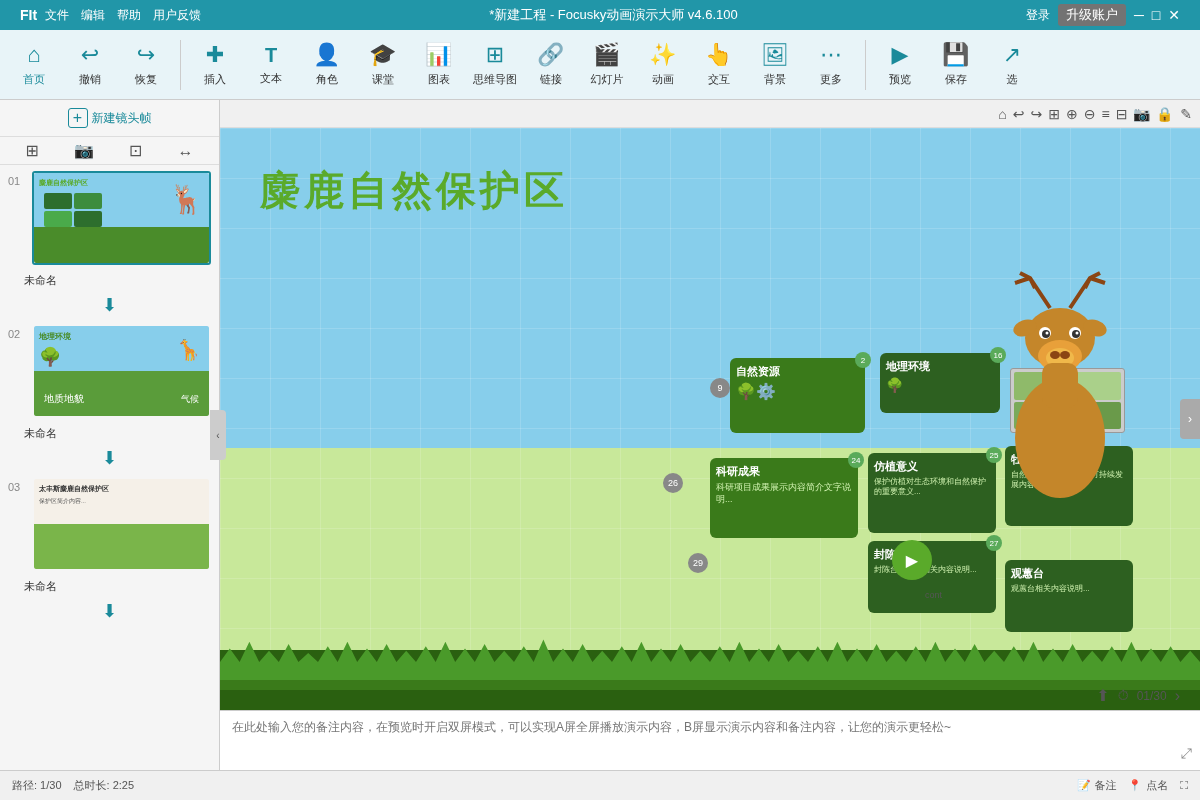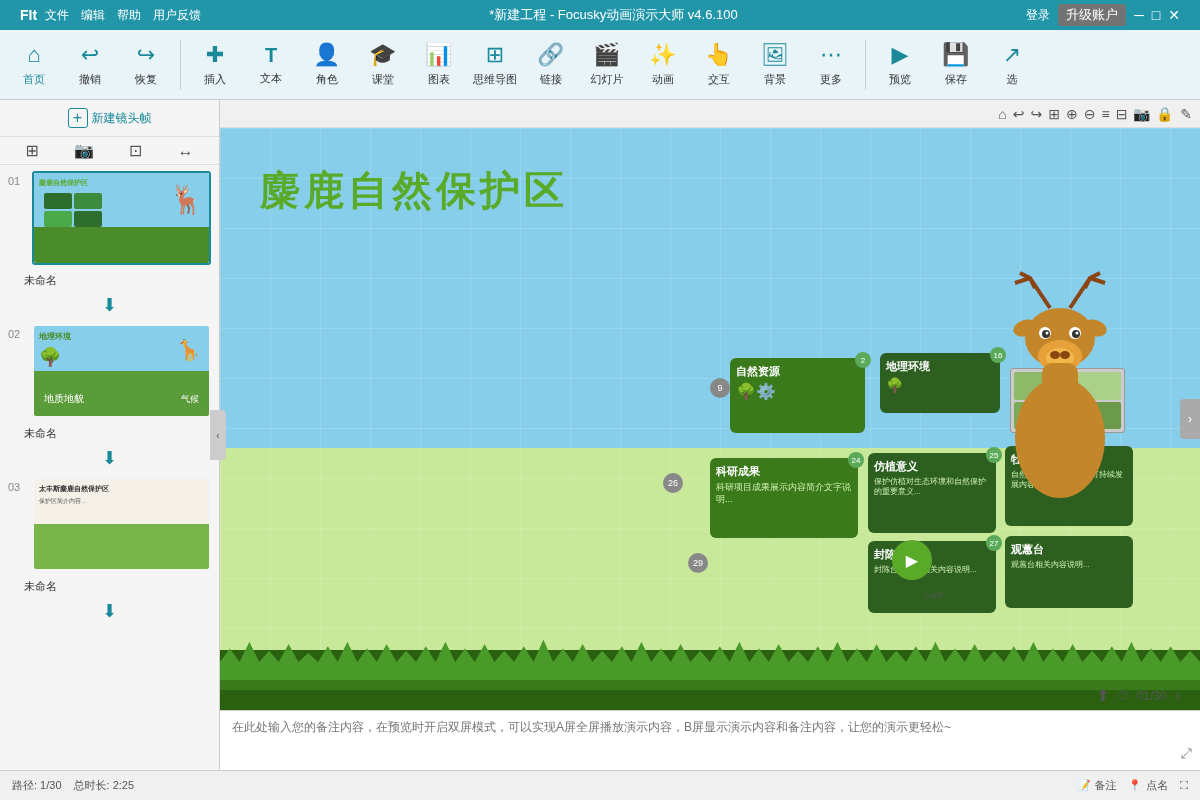--- a/index.html
+++ b/index.html
@@ -609,21 +609,21 @@
       <div style="position:absolute;top:425px;left:468px;">
         <div style="background:#888;color:white;border-radius:50%;width:20px;height:20px;font-size:9px;display:flex;align-items:center;justify-content:center;">29</div>
       </div>
 
       <div class="mm-card" style="top:413px;left:648px;width:128px;height:72px;background:#2d6020;position:absolute;">
         <div class="mm-badge">27</div>
         <div class="mm-card-title" style="color:white;font-size:11px;">封陈台</div>
         <div style="font-size:8px;color:#cef0ae;line-height:1.3;">封陈台观测站相关内容说明...</div>
       </div>
 
-      <div class="mm-card" style="top:408px;left:785px;width:128px;height:72px;background:#2d6020;position:absolute;">
+      <div class="mm-card" style="top:432px;left:785px;width:128px;height:72px;background:#2d6020;position:absolute;">
         <div class="mm-card-title" style="color:white;font-size:11px;">观蕙台</div>
         <div style="font-size:8px;color:#cef0ae;line-height:1.3;">观蕙台相关内容说明...</div>
       </div>
 
       <div class="play-btn" style="bottom:130px;right:268px;">
         ▶
       </div>
       <div style="position:absolute;bottom:110px;right:258px;font-size:9px;color:#555;">cont</div>
 
       <div style="position:absolute;right:40px;top:140px;width:200px;height:280px;">

